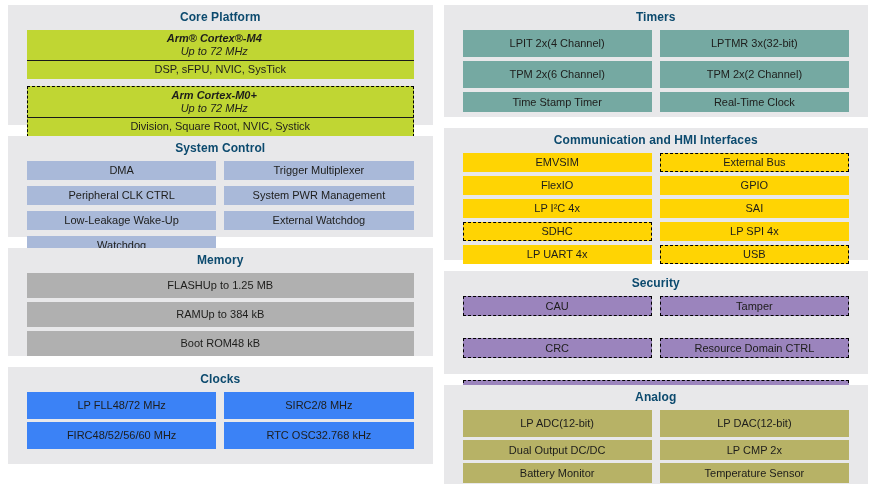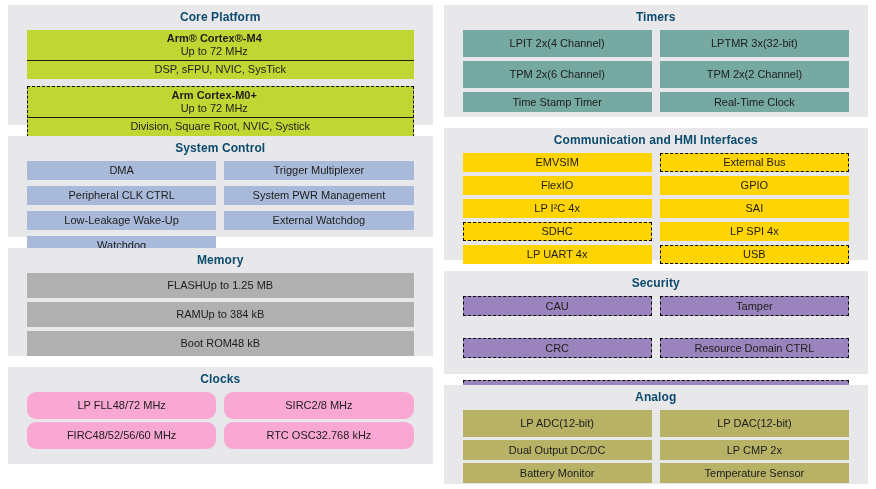--- a/index.html
+++ b/index.html
@@ -20,29 +20,29 @@
   .cell {
     display:flex; flex-direction:row; justify-content:center; align-items:center;
     text-align:center; font-size:11px; line-height:13px; height:19px;
     box-sizing:border-box; overflow:hidden;
   }
   .cell.two { height:27px; }
   .full { grid-column:1 / -1; }
   .dashed { border:1px dashed #000; }
   .blue   { background:#a9b9d9; }
   .gray   { background:#b0b0b0; }
-  .orange { background:#f9a8d4;border-radius:9px; }
+  .orange { background:#3b82f6; }
   .teal   { background:#75a9a2; }
   .yellow { background:#ffd403; }
   .purple { background:#9b84bd; }
   .olive  { background:#b7b266; }
 
   
   .core-box { background:#c0d633; text-align:center; font-size:11px; line-height:13px; box-sizing:border-box; }
-  .core-box .top { padding:2px 12px 2px 0; }
+  .core-box .top { padding:2px 12px 2px 0;font-style:italic; }
   .core-box .top .name { font-weight:bold; }
   .core-box .feat { border-top:1px solid #1a1a1a; padding:2px 0 3px 0; }
   .core-box + .core-box { margin-top:7px; }
 
   
   .sec-sysctl .cell { height:19px; }
   .sec-sysctl .grid { row-gap:6px; }
   .sec-memory .cell { height:25px; }
   .sec-memory .rows { gap:4px;border-radius:8px; }
   .sec-clocks .grid { row-gap:3px; }

